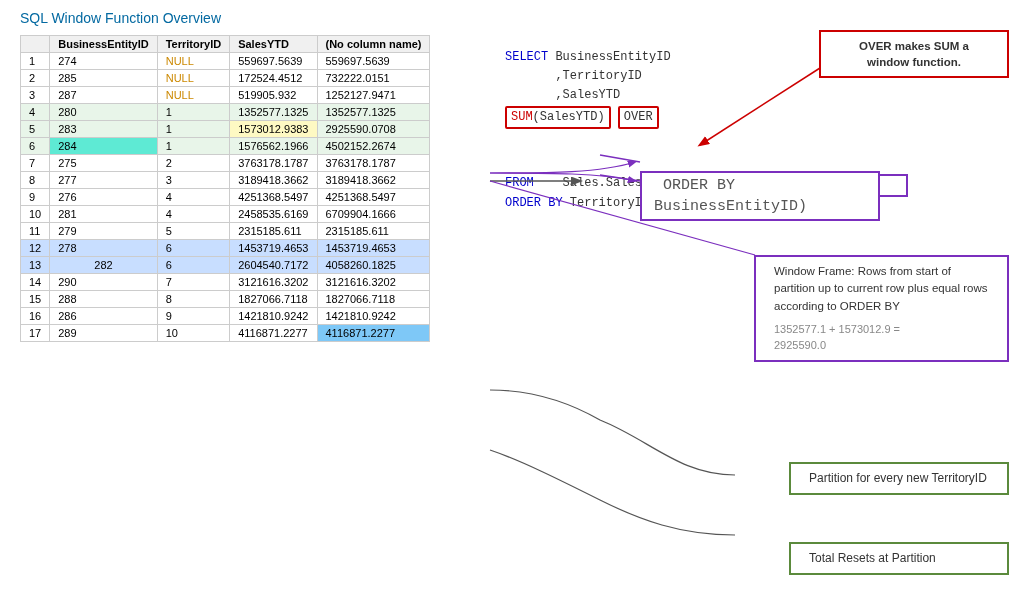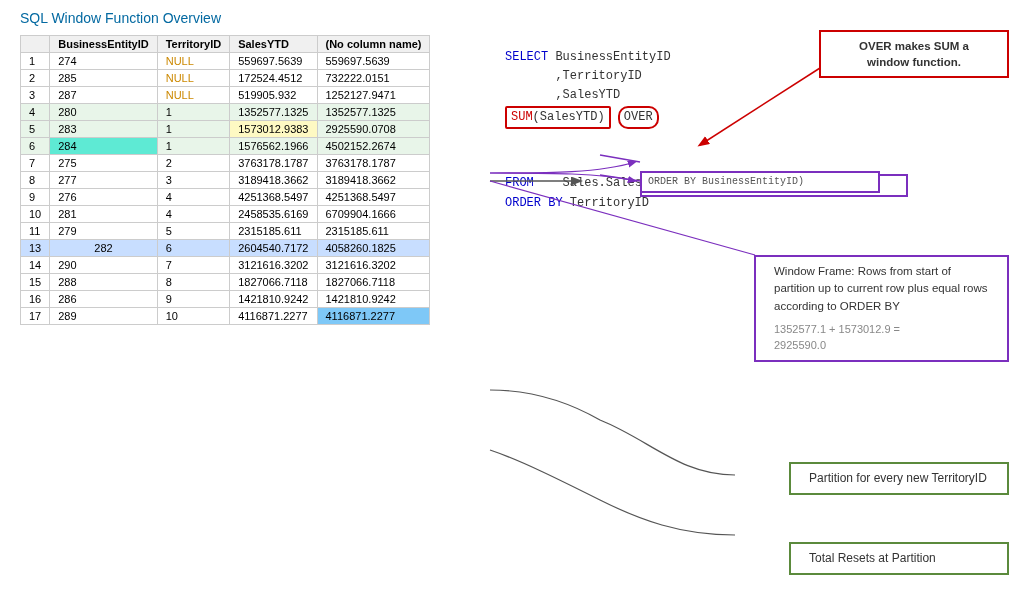--- a/index.html
+++ b/index.html
@@ -53,21 +53,21 @@
     .sql-highlight-box {
       display: inline-block;
       border: 2px solid #cc0000;
       padding: 0 4px;
       border-radius: 2px;
     }
     .sql-highlight-over {
       display: inline-block;
       border: 2px solid #cc0000;
       padding: 0 4px;
-      border-radius: 10px;
+      border-radius: 2px;
       background: #fff;
     }
     
     .annotation-box {
       position: absolute;
       border: 2px solid;
       padding: 6px 18px;
       font-size: 11.5px;
       line-height: 1.4;
       background: #fff;
@@ -91,22 +91,22 @@
       padding: 2px 8px;
       color: #555;
       margin-top: 24px;
     }
     .box-orderby {
       border-color: #7b2fbe;
       top: 171px;
       left: 640px;
       width: 240px;
       font-family: 'Courier New', monospace;
-      font-size: 10px;
-      padding: 2px 0;
+      font-size: 15px;
+      padding: 2px 12px;
       color: #555;
     }
     .box-windowframe {
       border-color: #7b2fbe;
       top: 255px;
       right: 15px;
       width: 255px;
       font-size: 11.5px;
       color: #333;
       line-height: 1.5;
@@ -229,20 +229,27 @@
     <td style="">6709904.1666</td>
   </tr>
       <tr>
     <td style="">11</td>
     <td style="">279</td>
     <td style="">5</td>
     <td style="">2315185.611</td>
     <td style="">2315185.611</td>
   </tr>
       <tr>
+    <td style="background:#c8deff;">12</td>
+    <td style="background:#c8deff;">278</td>
+    <td style="background:#c8deff;">6</td>
+    <td style="background:#c8deff;">1453719.4653</td>
+    <td style="background:#c8deff;">1453719.4653</td>
+  </tr>
+      <tr>
     <td style="background:#c8deff;">13</td>
     <td style="background:#c8deff;text-align:center;">282</td>
     <td style="background:#c8deff;">6</td>
     <td style="background:#c8deff;">2604540.7172</td>
     <td style="background:#c8deff;">4058260.1825</td>
   </tr>
       <tr>
     <td style="">14</td>
     <td style="">290</td>
     <td style="">7</td>

